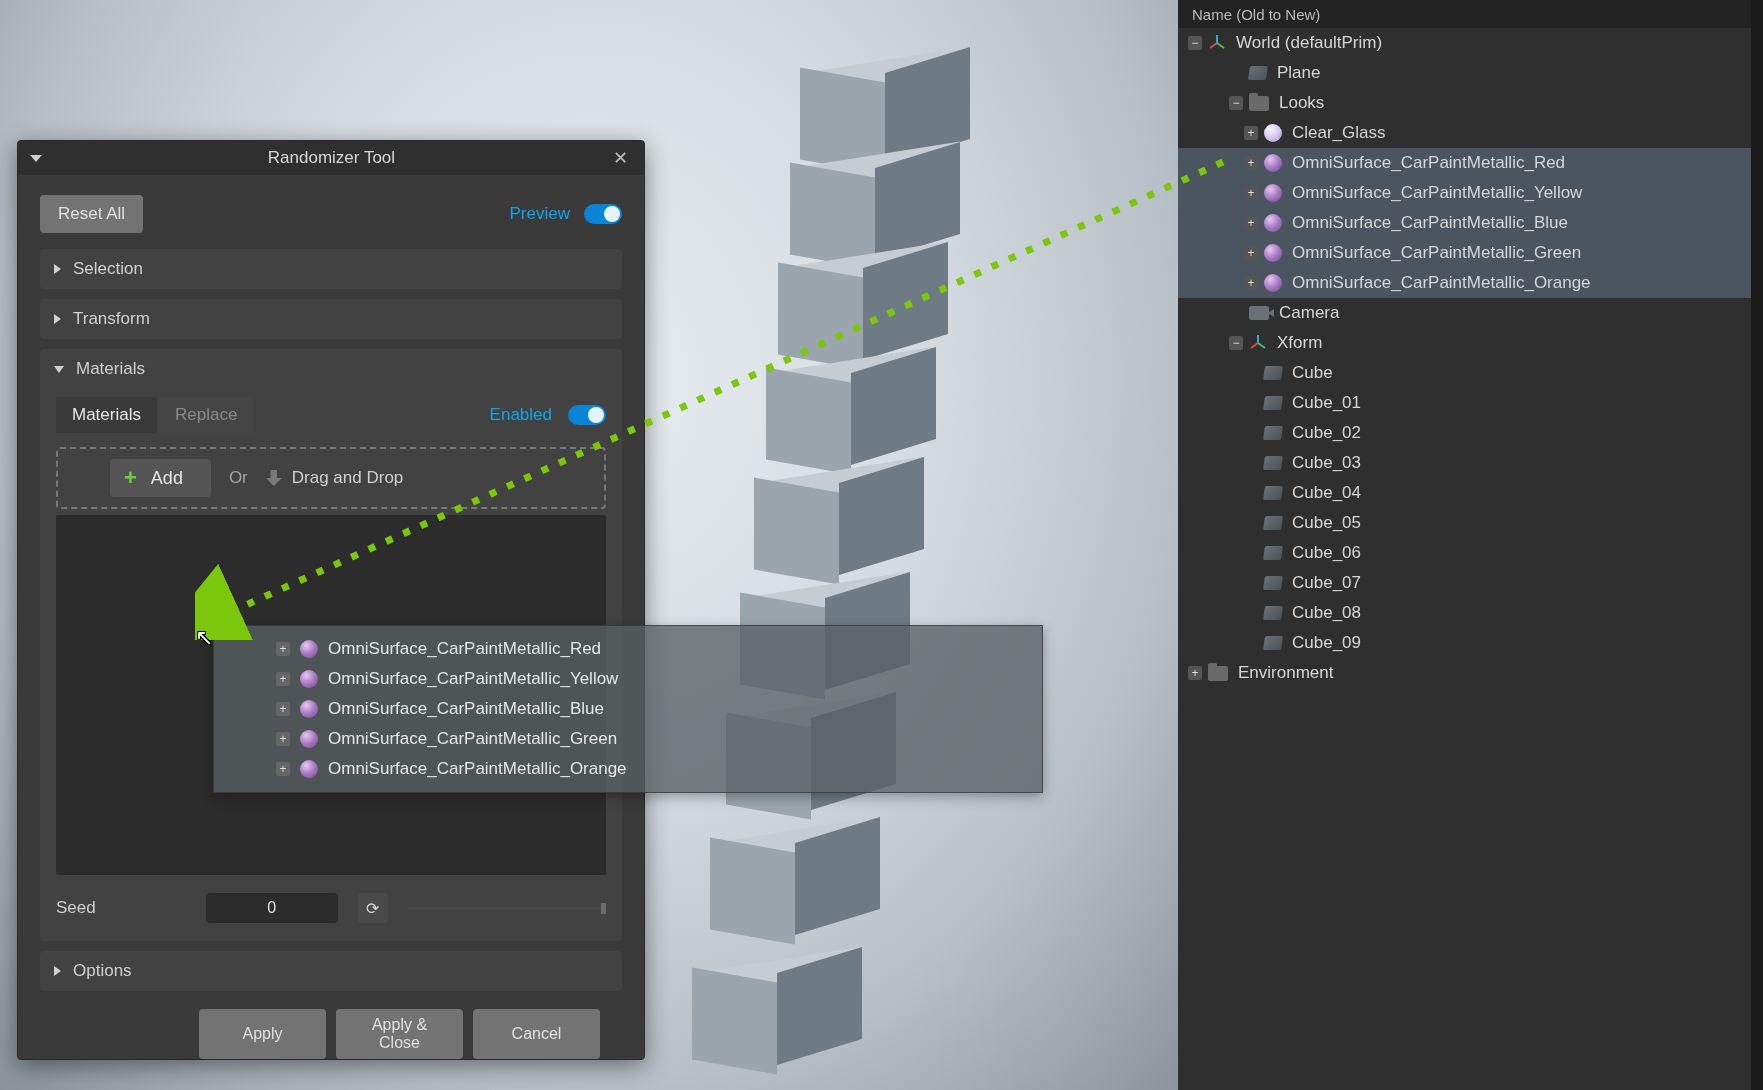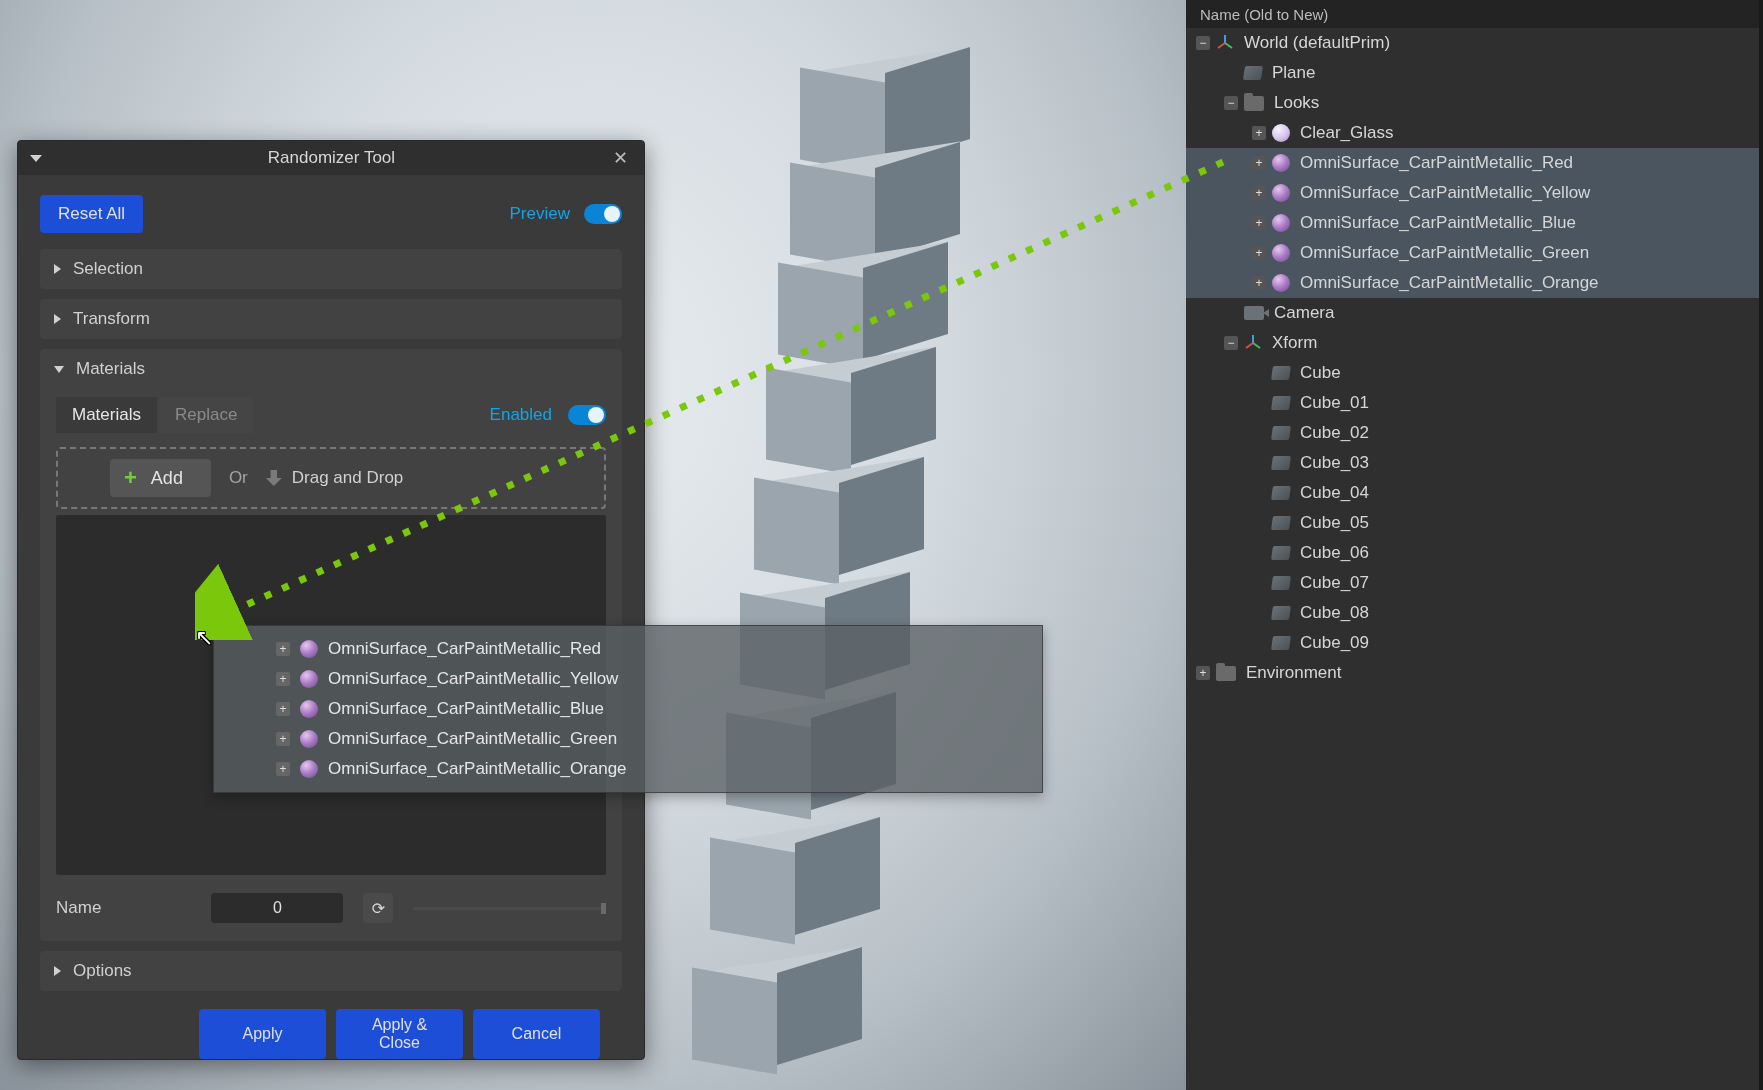--- a/index.html
+++ b/index.html
@@ -88,21 +88,21 @@
   .title-bar-title { flex: 1; text-align: center; font-size: 17px; color: #d6d6d6; }
   .close-x {
     font-size: 18px;
     color: #bababa;
     cursor: pointer;
     padding: 2px 4px;
   }
   .panel-body { padding: 20px 22px; }
   .row { display: flex; align-items: center; margin-bottom: 16px; }
   .btn {
-    background: #1d4ed8;
+    background: #737373;
     color: #e0e0e0;
     border: none;
     border-radius: 4px;
     padding: 9px 18px;
     font-size: 17px;
     cursor: pointer;
   }
   .btn.small { padding: 7px 14px; font-size: 16px; }
   .spacer { flex: 1; }
   .lbl { font-size: 17px; color: #0ea5e9; }
@@ -291,21 +291,21 @@
   
   .drag-line {
     position: absolute;
     z-index: 30;
     pointer-events: none;
   }
 
   
   .outliner {
     position: absolute;
-    right: 4px; top: 0;
+    right: 12px; top: 0;
     width: 573px;
     height: 1090px;
     background: #2f2f2f;
     color: #d6d6d6;
     overflow: hidden;
   }
   .outliner-head {
     height: 28px;
     background: #232323;
     display: flex;
@@ -330,21 +330,21 @@
     color: #ddd;
     font-size: 12px;
     line-height: 14px;
     text-align: center;
     border-radius: 2px;
     cursor: pointer;
     flex-shrink: 0;
   }
   .exp-gap { width: 14px; flex-shrink: 0; }
   .ind-1 { padding-left: 10px; }
-  .ind-2 { padding-left: 38px; }
+  .ind-2 { padding-left: 51px; }
   .ind-3 { padding-left: 66px; }
   .ico-xform {
     width: 18px; height: 18px; flex-shrink: 0;
   }
   .ico-xform svg { width: 18px; height: 18px; }
   .ico-mesh {
     width: 18px; height: 14px;
     background: linear-gradient(135deg, #6a7278 0%, #4a5258 100%);
     transform: skewX(-8deg);
     border-radius: 2px;
@@ -483,21 +483,21 @@
             <span>Add</span>
           </button>
           <span class="or-txt">Or</span>
           <div class="dnd-area">
             <div class="down-arrow"></div>
             <span>Drag and Drop</span>
           </div>
         </div>
         <div class="drop-body"></div>
         <div class="seed-row">
-          <span class="seed-lbl">Name</span>
+          <span class="seed-lbl">Seed</span>
           <input class="seed-field" value="0" style="">
           <div class="refresh-btn">⟳</div>
           <div class="slider-track">
               <div class="slider-mark"></div>
             </div>
         </div>
       </div>
     </div>
 
     <div class="accordion">

